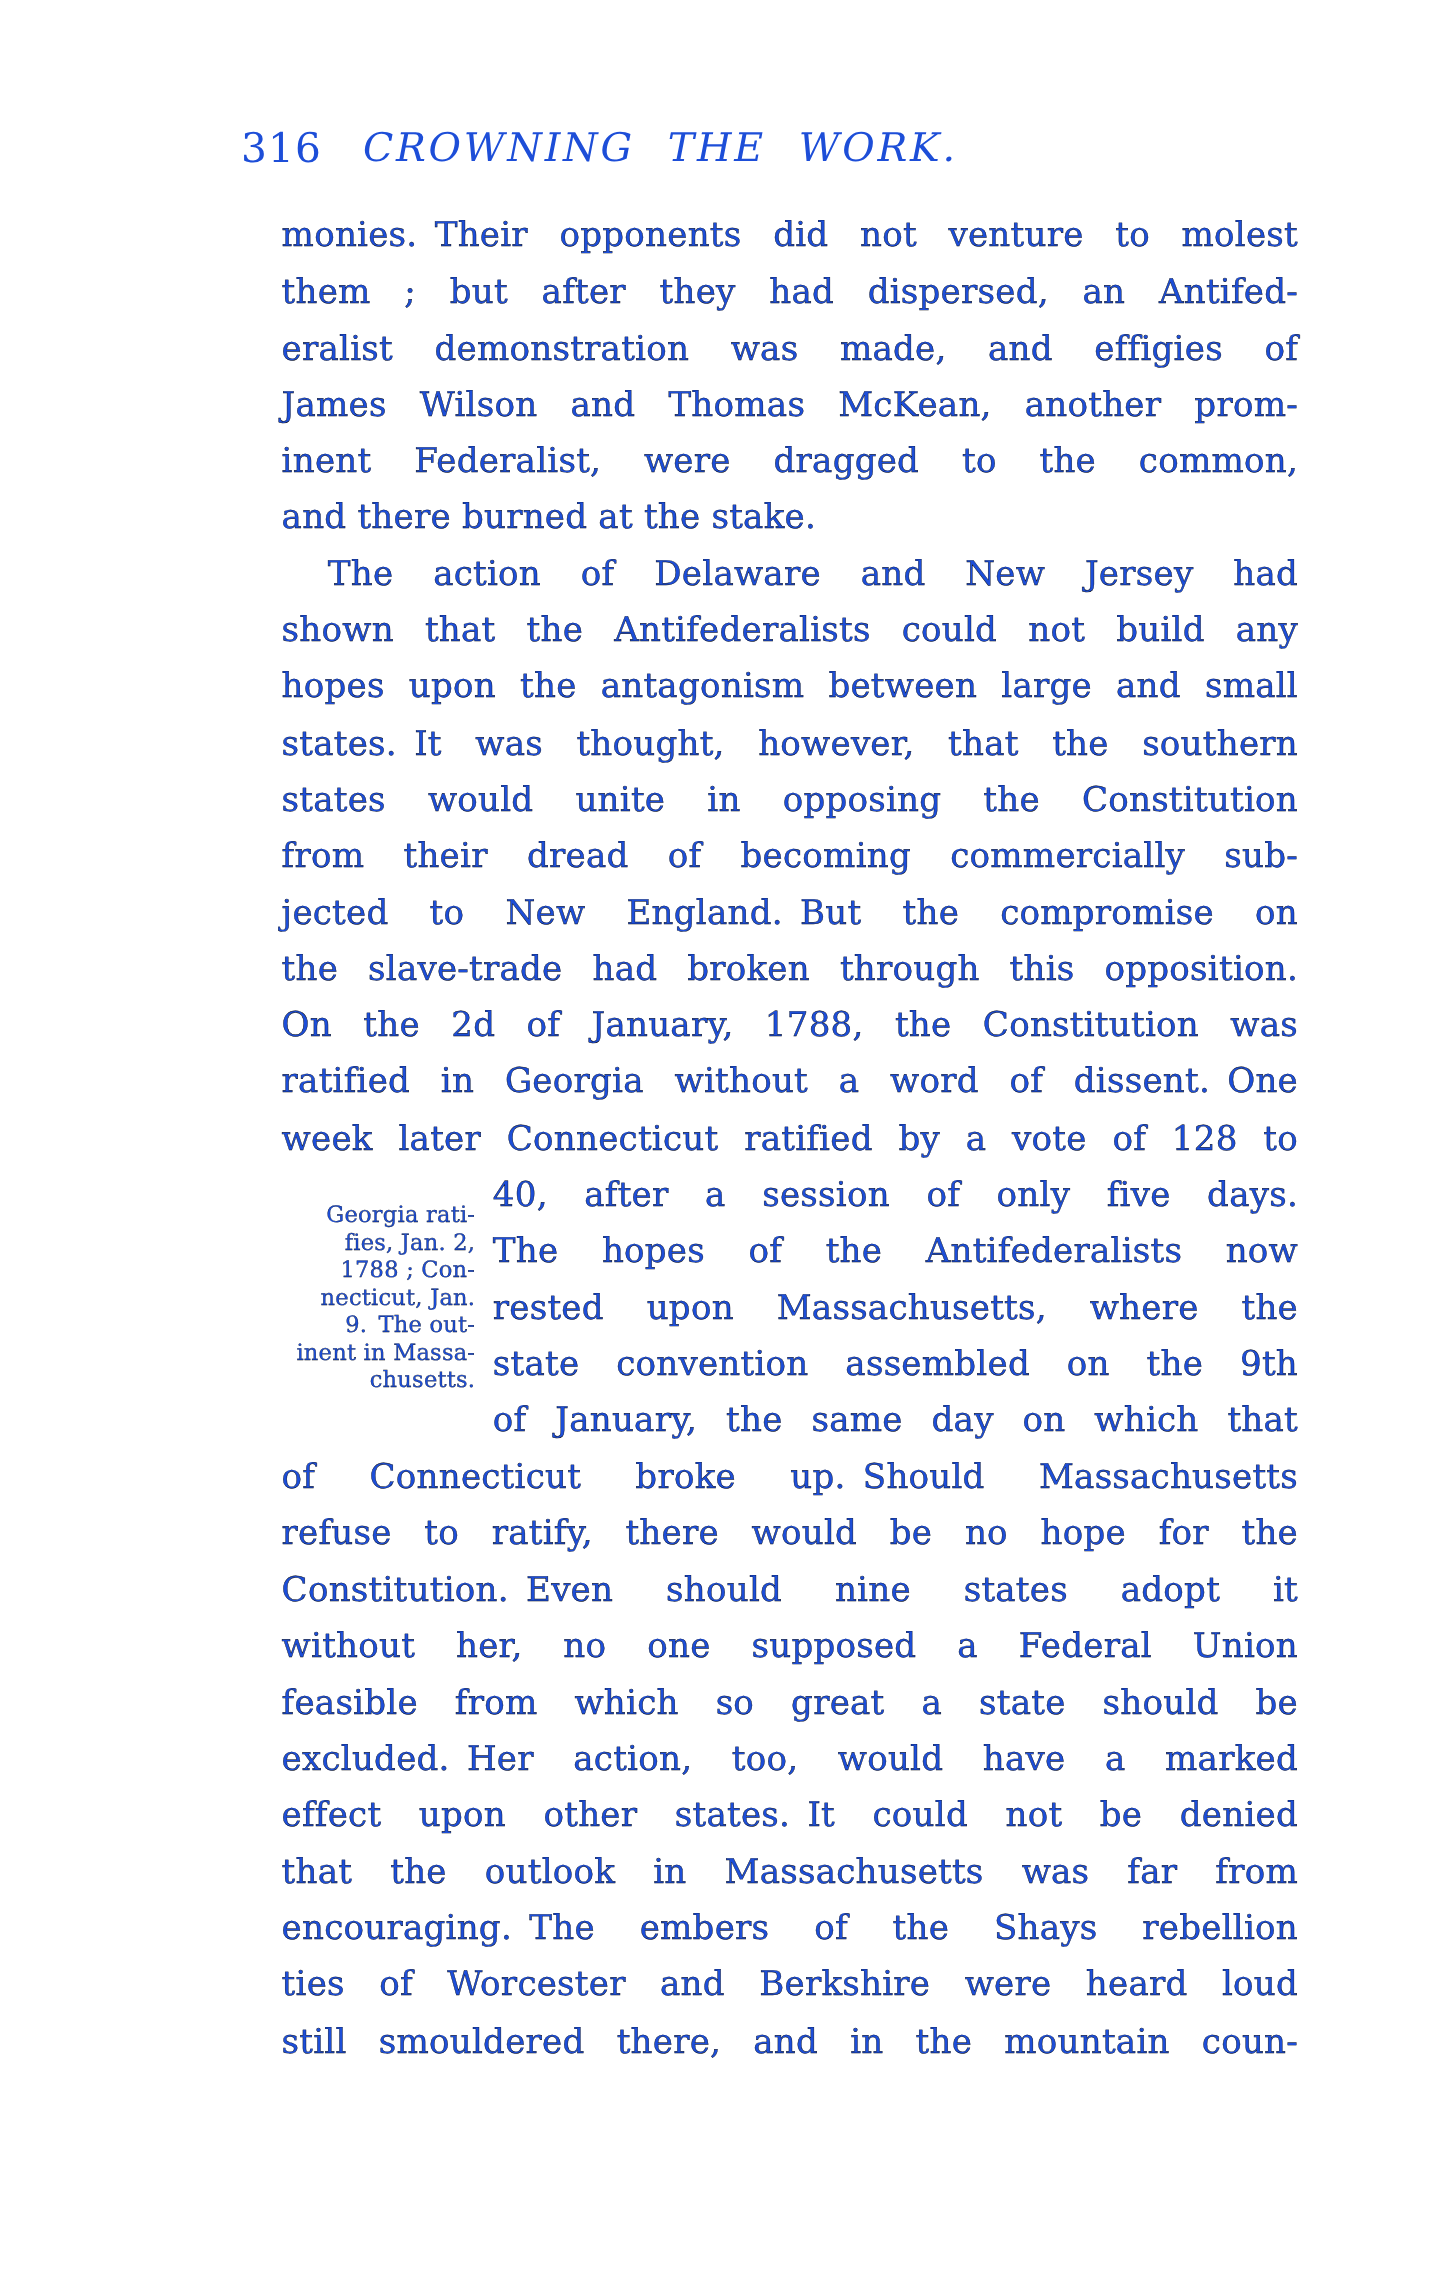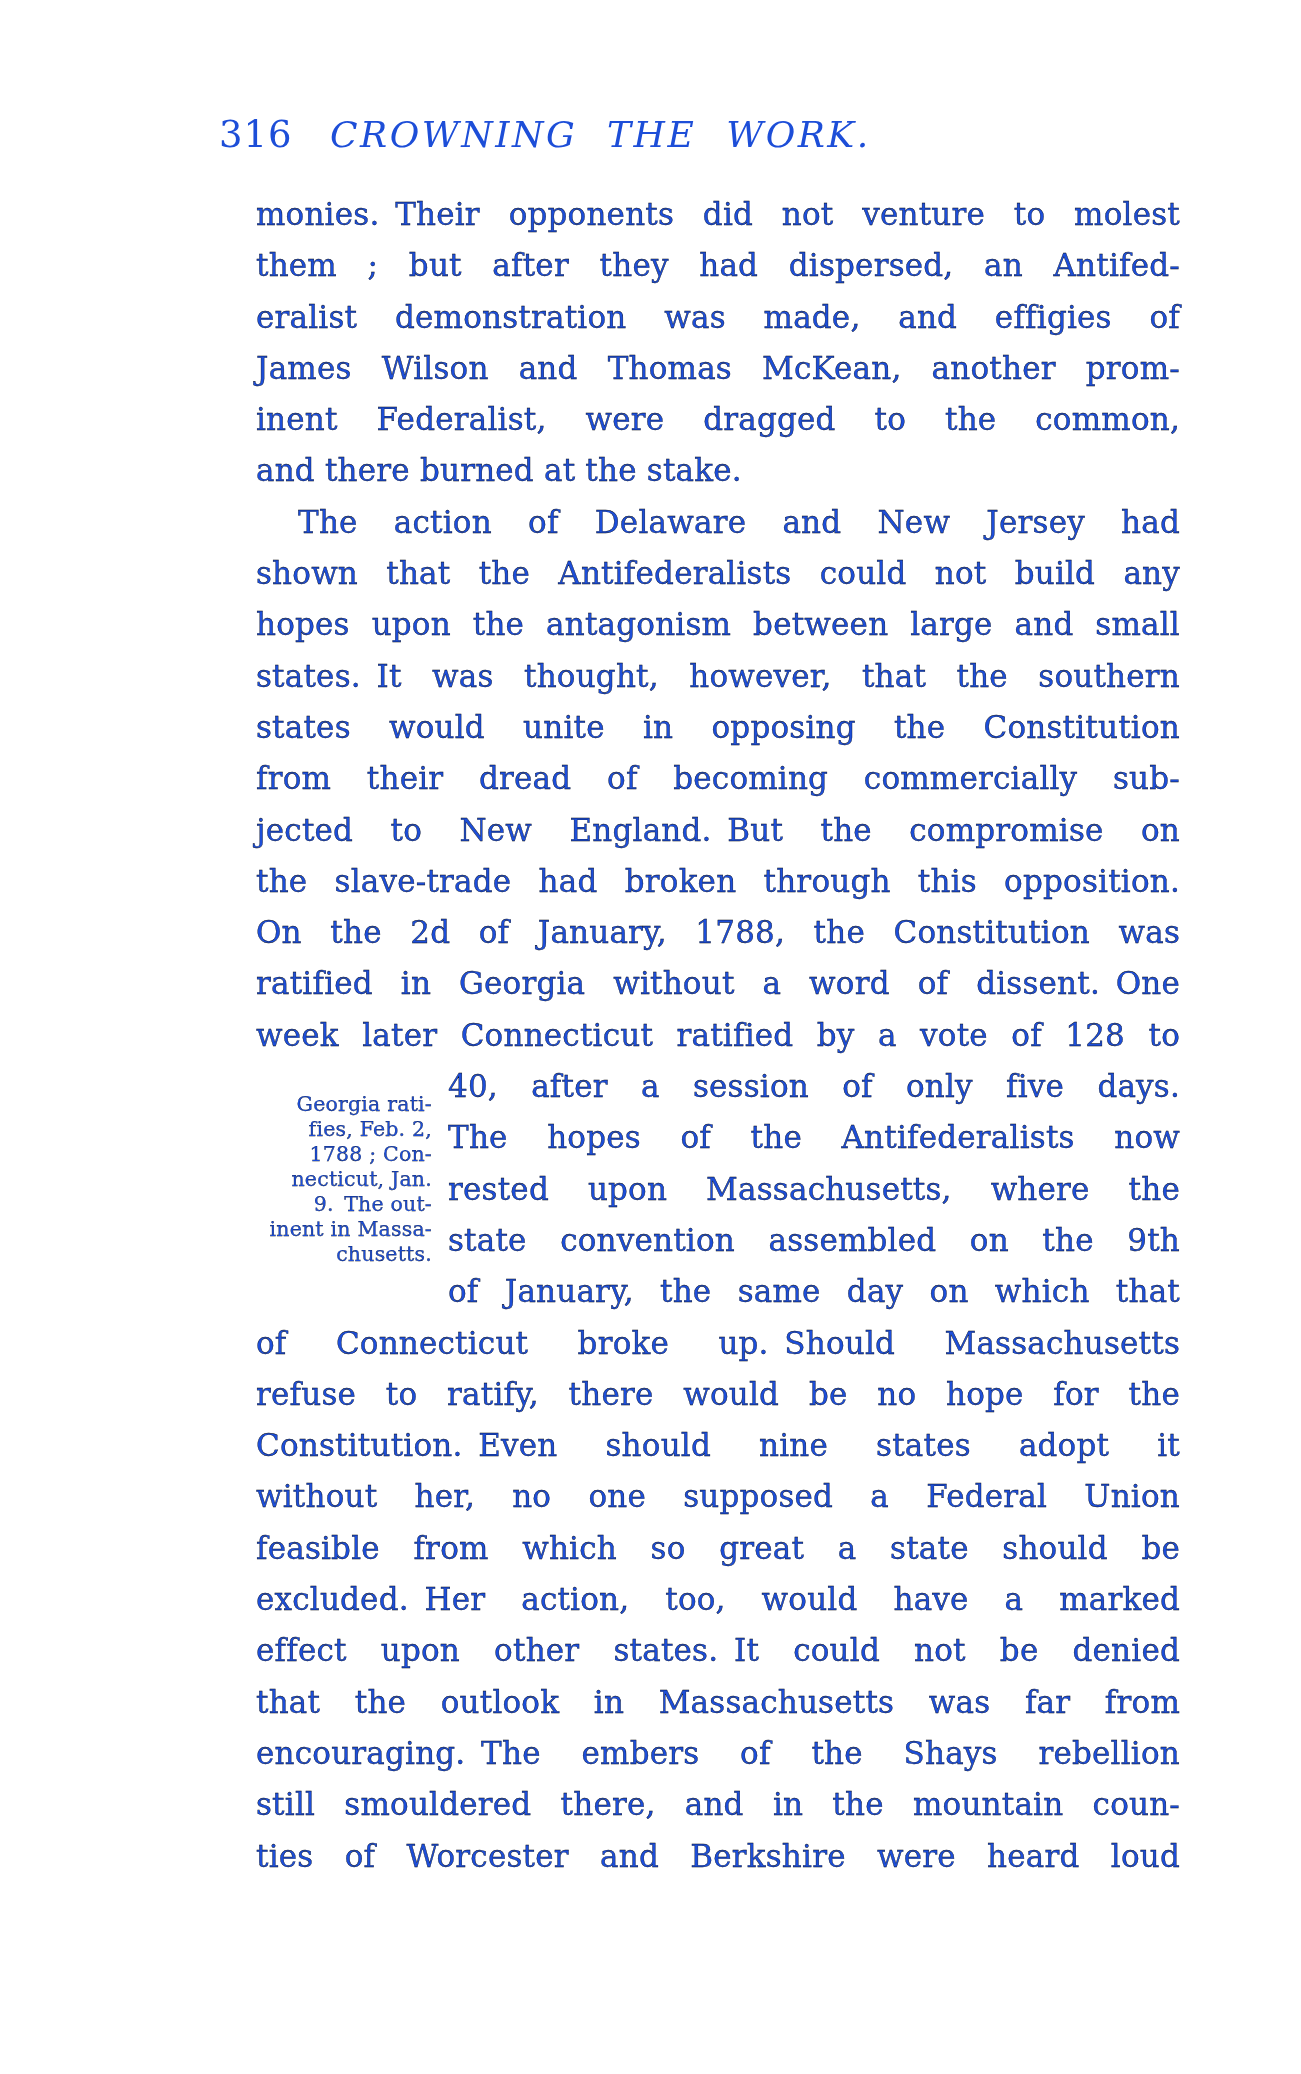--- a/index.html
+++ b/index.html
@@ -115,26 +115,26 @@
 
     <div class="line">of Connecticut broke up. Should Massachusetts</div>
     <div class="line">refuse to ratify, there would be no hope for the</div>
     <div class="line">Constitution. Even should nine states adopt it</div>
     <div class="line">without her, no one supposed a Federal Union</div>
     <div class="line">feasible from which so great a state should be</div>
     <div class="line">excluded. Her action, too, would have a marked</div>
     <div class="line">effect upon other states. It could not be denied</div>
     <div class="line">that the outlook in Massachusetts was far from</div>
     <div class="line">encouraging. The embers of the Shays rebellion</div>
+    <div class="line">ties of Worcester and Berkshire were heard loud</div>
     <div class="line">still smouldered there, and in the mountain coun-</div>
-    <div class="line">ties of Worcester and Berkshire were heard loud</div>
 
     <aside class="margin-note">
       <div class="note-line">Georgia rati-</div>
-      <div class="note-line">fies, Feb. 2,</div>
+      <div class="note-line">fies, Jan. 2,</div>
       <div class="note-line">1788 ; Con-</div>
       <div class="note-line">necticut, Jan.</div>
       <div class="note-line">9. The out-</div>
       <div class="note-line">inent in Massa-</div>
       <div class="note-line">chusetts.</div>
     </aside>
 
   </main>
 
 </div>

